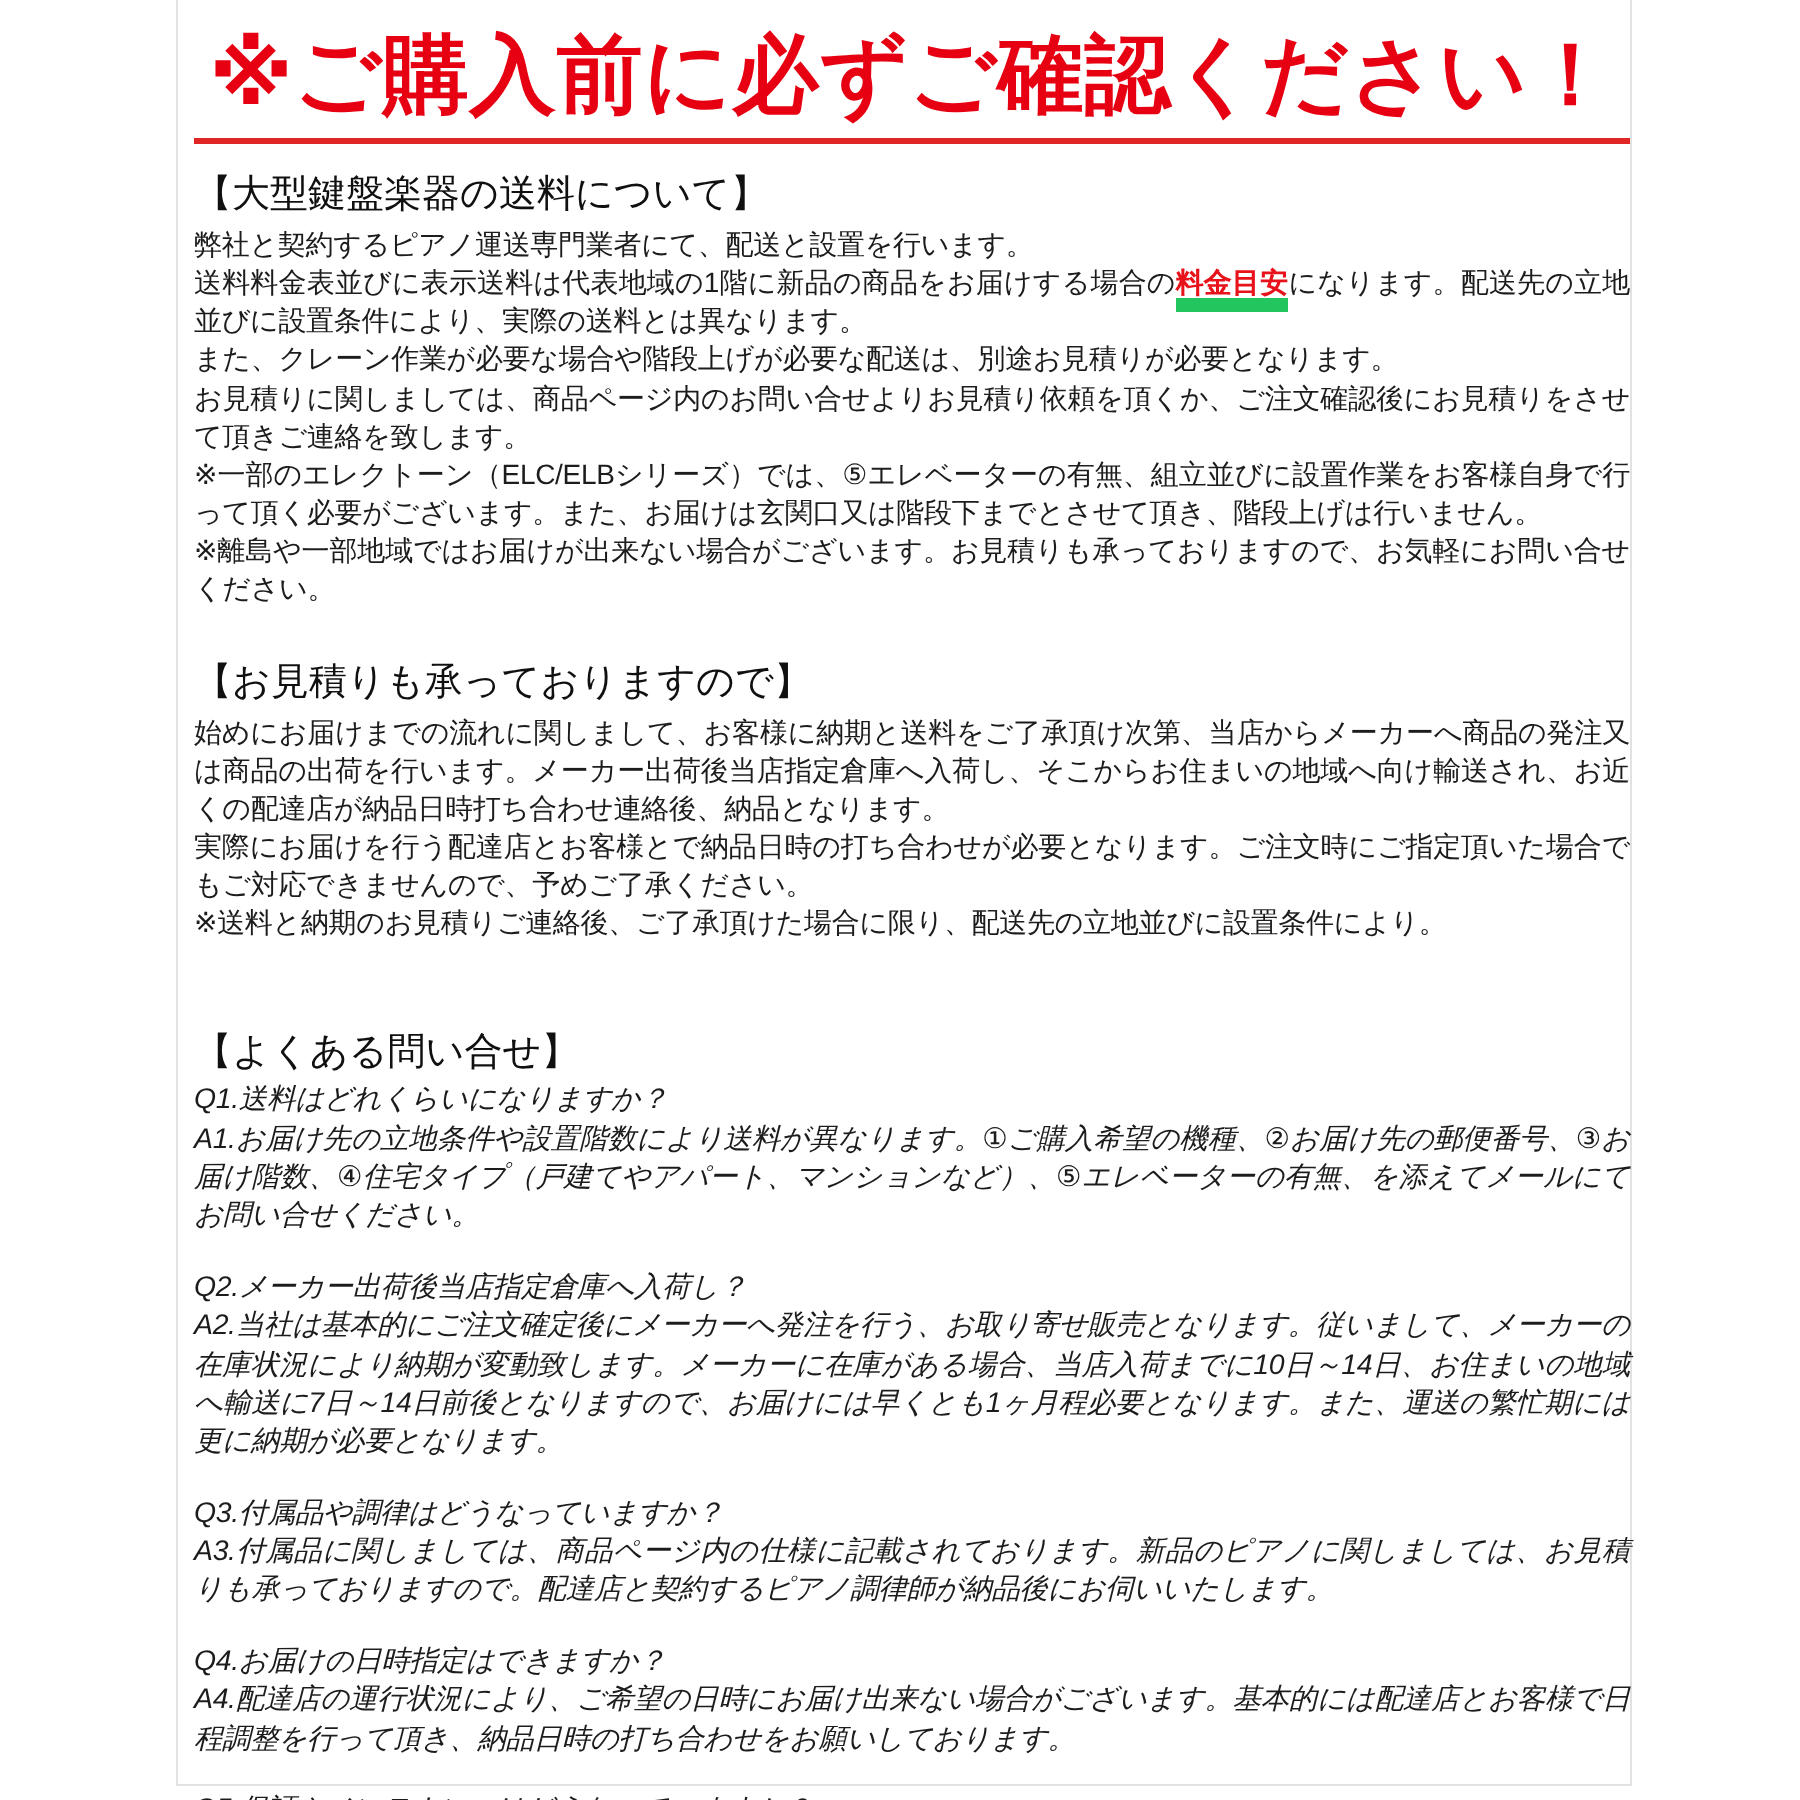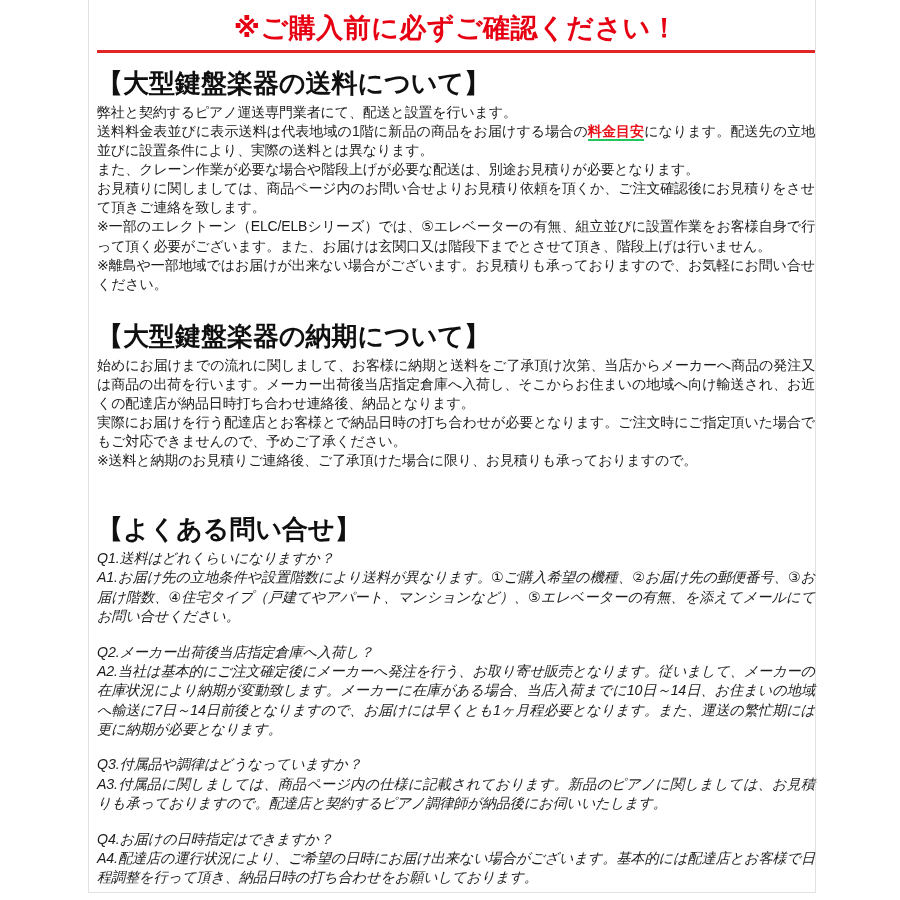--- a/index.html
+++ b/index.html
@@ -40,43 +40,43 @@
     top: 0;
     width: 718px;
     box-sizing: border-box;
   }
 
   
   .doc-title {
     margin: 0;
     padding: 12px 0 4px 0;
     text-align: center;
-    font-size: 27px;
+    font-size: 43px;
     line-height: 1.22;
     font-weight: bold;
     color: #e60012;
     letter-spacing: 0.5px;
     white-space: nowrap;
   }
   .title-rule {
     height: 3px;
     background: #e02626;
     margin: 1px 0 14px 0;
     width: 100%;
   }
 
   
   .section {
     margin: 0 0 4px 0;
   }
   .section-heading {
     margin: 0 0 2px 0;
-    font-size: 26px;
+    font-size: 19px;
     line-height: 1.3;
-    font-weight: bold;
+    font-weight: normal;
     color: #101010;
     letter-spacing: 0px;
   }
   .section-heading.faq {
     margin-top: 2px;
   }
 
   
   .para {
     margin: 0;
@@ -88,21 +88,21 @@
     letter-spacing: -0.15px;
     word-break: break-all;
   }
   .gap-md { height: 22px; }
   .gap-xl { height: 37px; }
 
   
   .hl-red {
     color: #e8131a;
     font-weight: bold;
-    border-bottom: 2px solid #22c55e;
+    border-bottom: 7px solid #22c55e;
   }
 
   
   .faq-block { margin: 0; }
   .faq-q, .faq-a {
     margin: 0;
     font-size: 14.2px;
     line-height: 1.365;
     color: #1c1c1c;
     text-align: justify;
@@ -131,24 +131,24 @@
       <p class="para"><span>送料料金表並びに表示送料は代表地域の1階に新品の商品をお届けする場合の</span><span class="hl-red">料金目安</span><span>になります。配送先の立地並びに設置条件により、実際の送料とは異なります。</span></p>
       <p class="para">また、クレーン作業が必要な場合や階段上げが必要な配送は、別途お見積りが必要となります。</p>
       <p class="para">お見積りに関しましては、商品ページ内のお問い合せよりお見積り依頼を頂くか、ご注文確認後にお見積りをさせて頂きご連絡を致します。</p>
       <p class="para">※一部のエレクトーン（ELC/ELBシリーズ）では、⑤エレベーターの有無、組立並びに設置作業をお客様自身で行って頂く必要がございます。また、お届けは玄関口又は階段下までとさせて頂き、階段上げは行いません。</p>
       <p class="para">※離島や一部地域ではお届けが出来ない場合がございます。お見積りも承っておりますので、お気軽にお問い合せください。</p>
     </div>
 
     <div class="gap-md"></div>
 
     <div class="section">
-      <h2 class="section-heading">【大型鍵盤楽器の納期について】</h2>
+      <h2 class="section-heading">【お見積りも承っておりますので】</h2>
       <p class="para">始めにお届けまでの流れに関しまして、お客様に納期と送料をご了承頂け次第、当店からメーカーへ商品の発注又は商品の出荷を行います。メーカー出荷後当店指定倉庫へ入荷し、そこからお住まいの地域へ向け輸送され、お近くの配達店が納品日時打ち合わせ連絡後、納品となります。</p>
       <p class="para">実際にお届けを行う配達店とお客様とで納品日時の打ち合わせが必要となります。ご注文時にご指定頂いた場合でもご対応できませんので、予めご了承ください。</p>
-      <p class="para">※送料と納期のお見積りご連絡後、ご了承頂けた場合に限り、お見積りも承っておりますので。</p>
+      <p class="para">※送料と納期のお見積りご連絡後、ご了承頂けた場合に限り、配送先の立地並びに設置条件により。</p>
     </div>
 
     <div class="gap-xl"></div>
 
     <div class="section">
       <h2 class="section-heading faq">【よくある問い合せ】</h2>
 
       <div class="faq-block">
         <p class="faq-q">Q1.送料はどれくらいになりますか？</p>
         <p class="faq-a">A1.お届け先の立地条件や設置階数により送料が異なります。①ご購入希望の機種、②お届け先の郵便番号、③お届け階数、④住宅タイプ（戸建てやアパート、マンションなど）、⑤エレベーターの有無、を添えてメールにてお問い合せください。</p>

